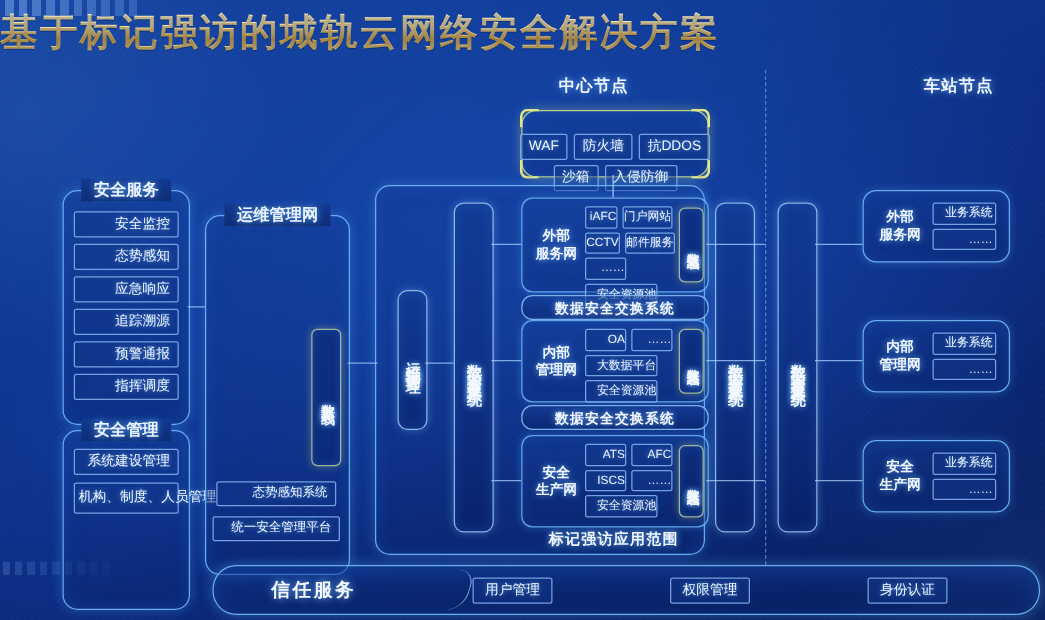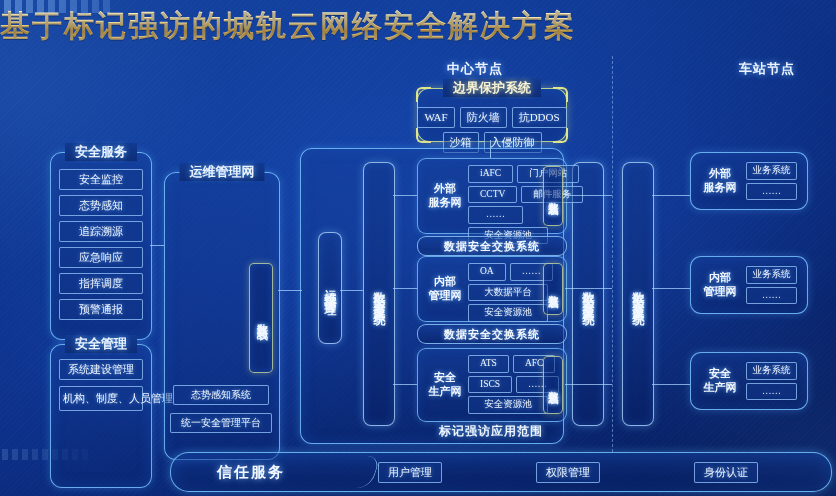--- a/index.html
+++ b/index.html
@@ -67,22 +67,22 @@
     position:absolute;top:-10px;left:50%;transform:translateX(-50%);
     padding:0 10px;white-space:nowrap;
     color:#eaf3ff;font-size:13px;font-weight:bold;
     font-family:"DejaVu Serif","Liberation Serif",serif;
     text-shadow:0 0 6px rgba(110,185,255,.9);
     background:linear-gradient(180deg,#123a90,#0d2d78);
   }
   .chip{
     border:1px solid rgba(150,200,255,.75);border-radius:2px;
     color:#f0f6ff;font-size:11px;line-height:1;
-    font-family:Liberation Serif, serif;
-    padding:4px 6px;text-align:center;white-space:nowrap;
+    font-family:Liberation Sans, sans-serif;
+    padding:4px 6px;text-align:right;white-space:nowrap;
     background:rgba(18,56,140,.45);
     text-shadow:0 0 4px rgba(120,190,255,.7);
   }
   .chip.wide{width:100%;box-sizing:border-box;}
 
   
   #p-sec-svc{left:50px;top:152px;width:100px;height:186px;}
   #p-sec-mgmt{left:50px;top:344px;width:100px;height:142px;}
   .stack{position:absolute;left:8px;right:8px;top:16px;display:flex;flex-direction:column;gap:5px;}
   #p-sec-mgmt .stack{top:14px;gap:6px;}
@@ -143,21 +143,21 @@
   #z-prod{top:348px;height:72px;}
   .zone-name{
     position:absolute;left:6px;top:50%;transform:translateY(-50%);
     width:42px;text-align:center;color:#f1f6ff;font-size:11px;font-weight:bold;
     line-height:1.25;font-family:"DejaVu Serif","Liberation Serif",serif;
     text-shadow:0 0 5px rgba(120,190,255,.85);
   }
   .zone-grid{position:absolute;left:50px;right:28px;top:6px;bottom:6px;
     display:flex;flex-direction:column;gap:3px;}
   .zg-row{display:flex;gap:4px;}
-  .zg-row .chip{flex:1;padding:3px 11px;font-size:9.5px;}
+  .zg-row .chip{flex:1;padding:3px 0;font-size:9.5px;}
   .zone .bus{right:3px;top:50%;transform:translateY(-50%);width:18px;height:58px;font-size:10px;letter-spacing:1px;}
   #z-int .bus{height:50px;}
   #z-prod .bus{height:56px;}
 
   .dsx-strip{
     position:absolute;left:417px;width:148px;height:18px;
     border:1px solid rgba(150,205,255,.8);border-radius:9px;
     color:#f2f7ff;font-size:11px;font-weight:bold;letter-spacing:1px;
     font-family:"DejaVu Serif","Liberation Serif",serif;
     display:flex;align-items:center;justify-content:center;
@@ -221,24 +221,24 @@
 
   <div class="node-label" id="lbl-center">中心节点</div>
   <div class="node-label" id="lbl-station">车站节点</div>
   <div class="vdash"></div>
 
   <div class="panel" id="p-sec-svc">
     <div class="panel-title">安全服务</div>
     <div class="stack">
       <div class="chip wide">安全监控</div>
       <div class="chip wide">态势感知</div>
+      <div class="chip wide">应急响应</div>
       <div class="chip wide">追踪溯源</div>
-      <div class="chip wide">应急响应</div>
+      <div class="chip wide">预警通报</div>
       <div class="chip wide">指挥调度</div>
-      <div class="chip wide">预警通报</div>
     </div>
   </div>
 
   <div class="panel" id="p-sec-mgmt">
     <div class="panel-title">安全管理</div>
     <div class="stack">
       <div class="chip wide">系统建设管理</div>
       <div class="chip wide" style="line-height:1.35;padding:4px 3px;">机构、制度、人员管理</div>
     </div>
   </div>
@@ -248,21 +248,20 @@
     <div class="chip" style="position:absolute;left:8px;width:96px;box-sizing:border-box;top:212px;font-size:10px;">态势感知系统</div>
     <div class="chip" style="position:absolute;left:5px;width:102px;box-sizing:border-box;top:240px;font-size:10px;">统一安全管理平台</div>
     <div class="bus" id="ops-bus">数据总线</div>
   </div>
 
   <div class="panel" id="p-border">
     <span class="corner c-tl"></span>
     <span class="corner c-tr"></span>
     <span class="corner c-bl"></span>
     <span class="corner c-br"></span>
-    <div class="panel-title">边界保护系统</div>
     <div class="body">
       <div class="rowchips">
         <div class="chip">WAF</div>
         <div class="chip">防火墙</div>
         <div class="chip">抗DDOS</div>
       </div>
       <div class="rowchips">
         <div class="chip">沙箱</div>
         <div class="chip">入侵防御</div>
       </div>

